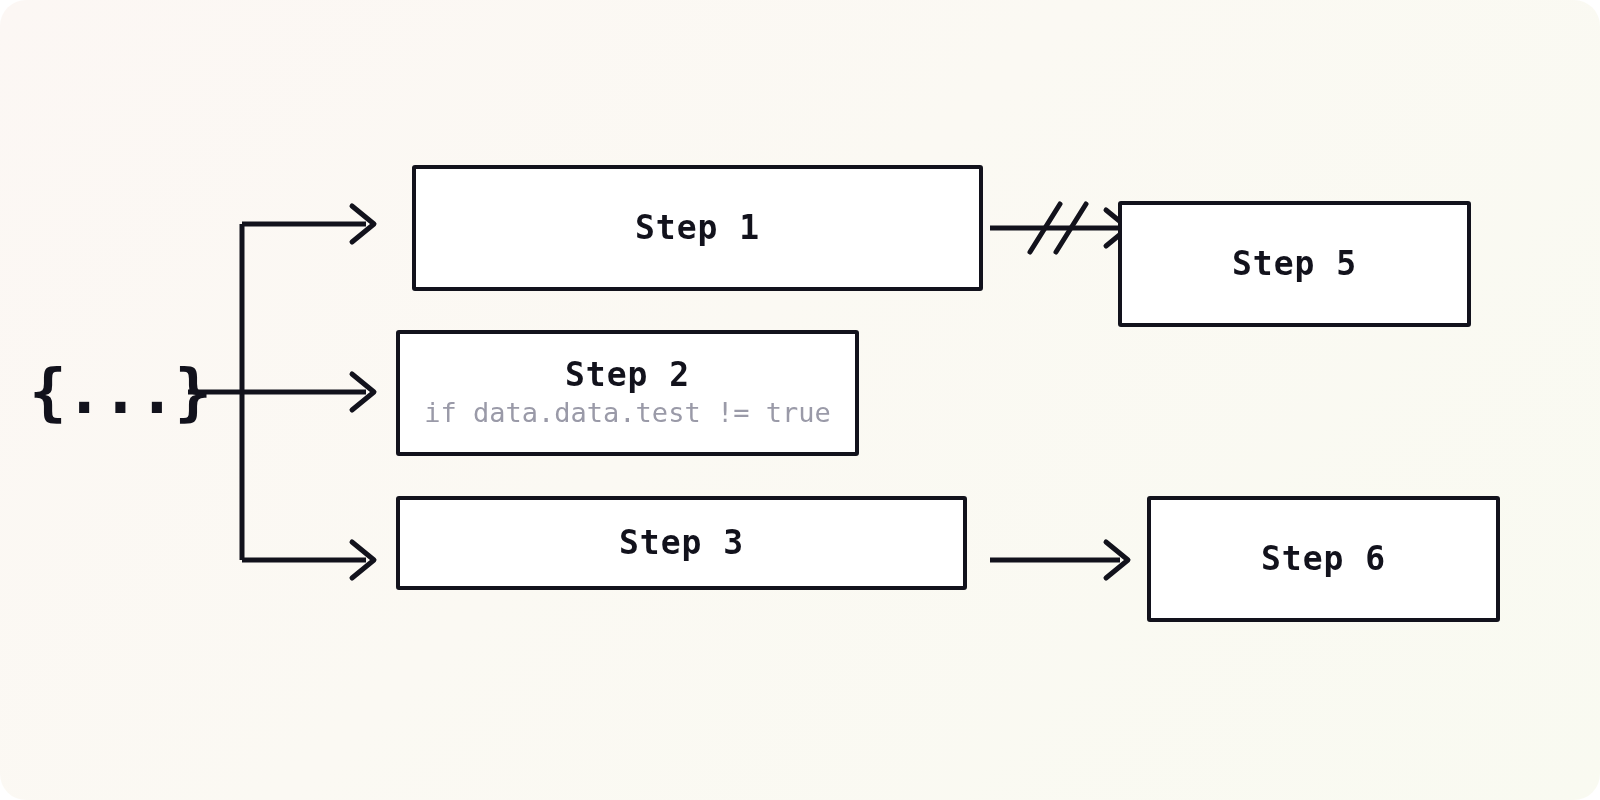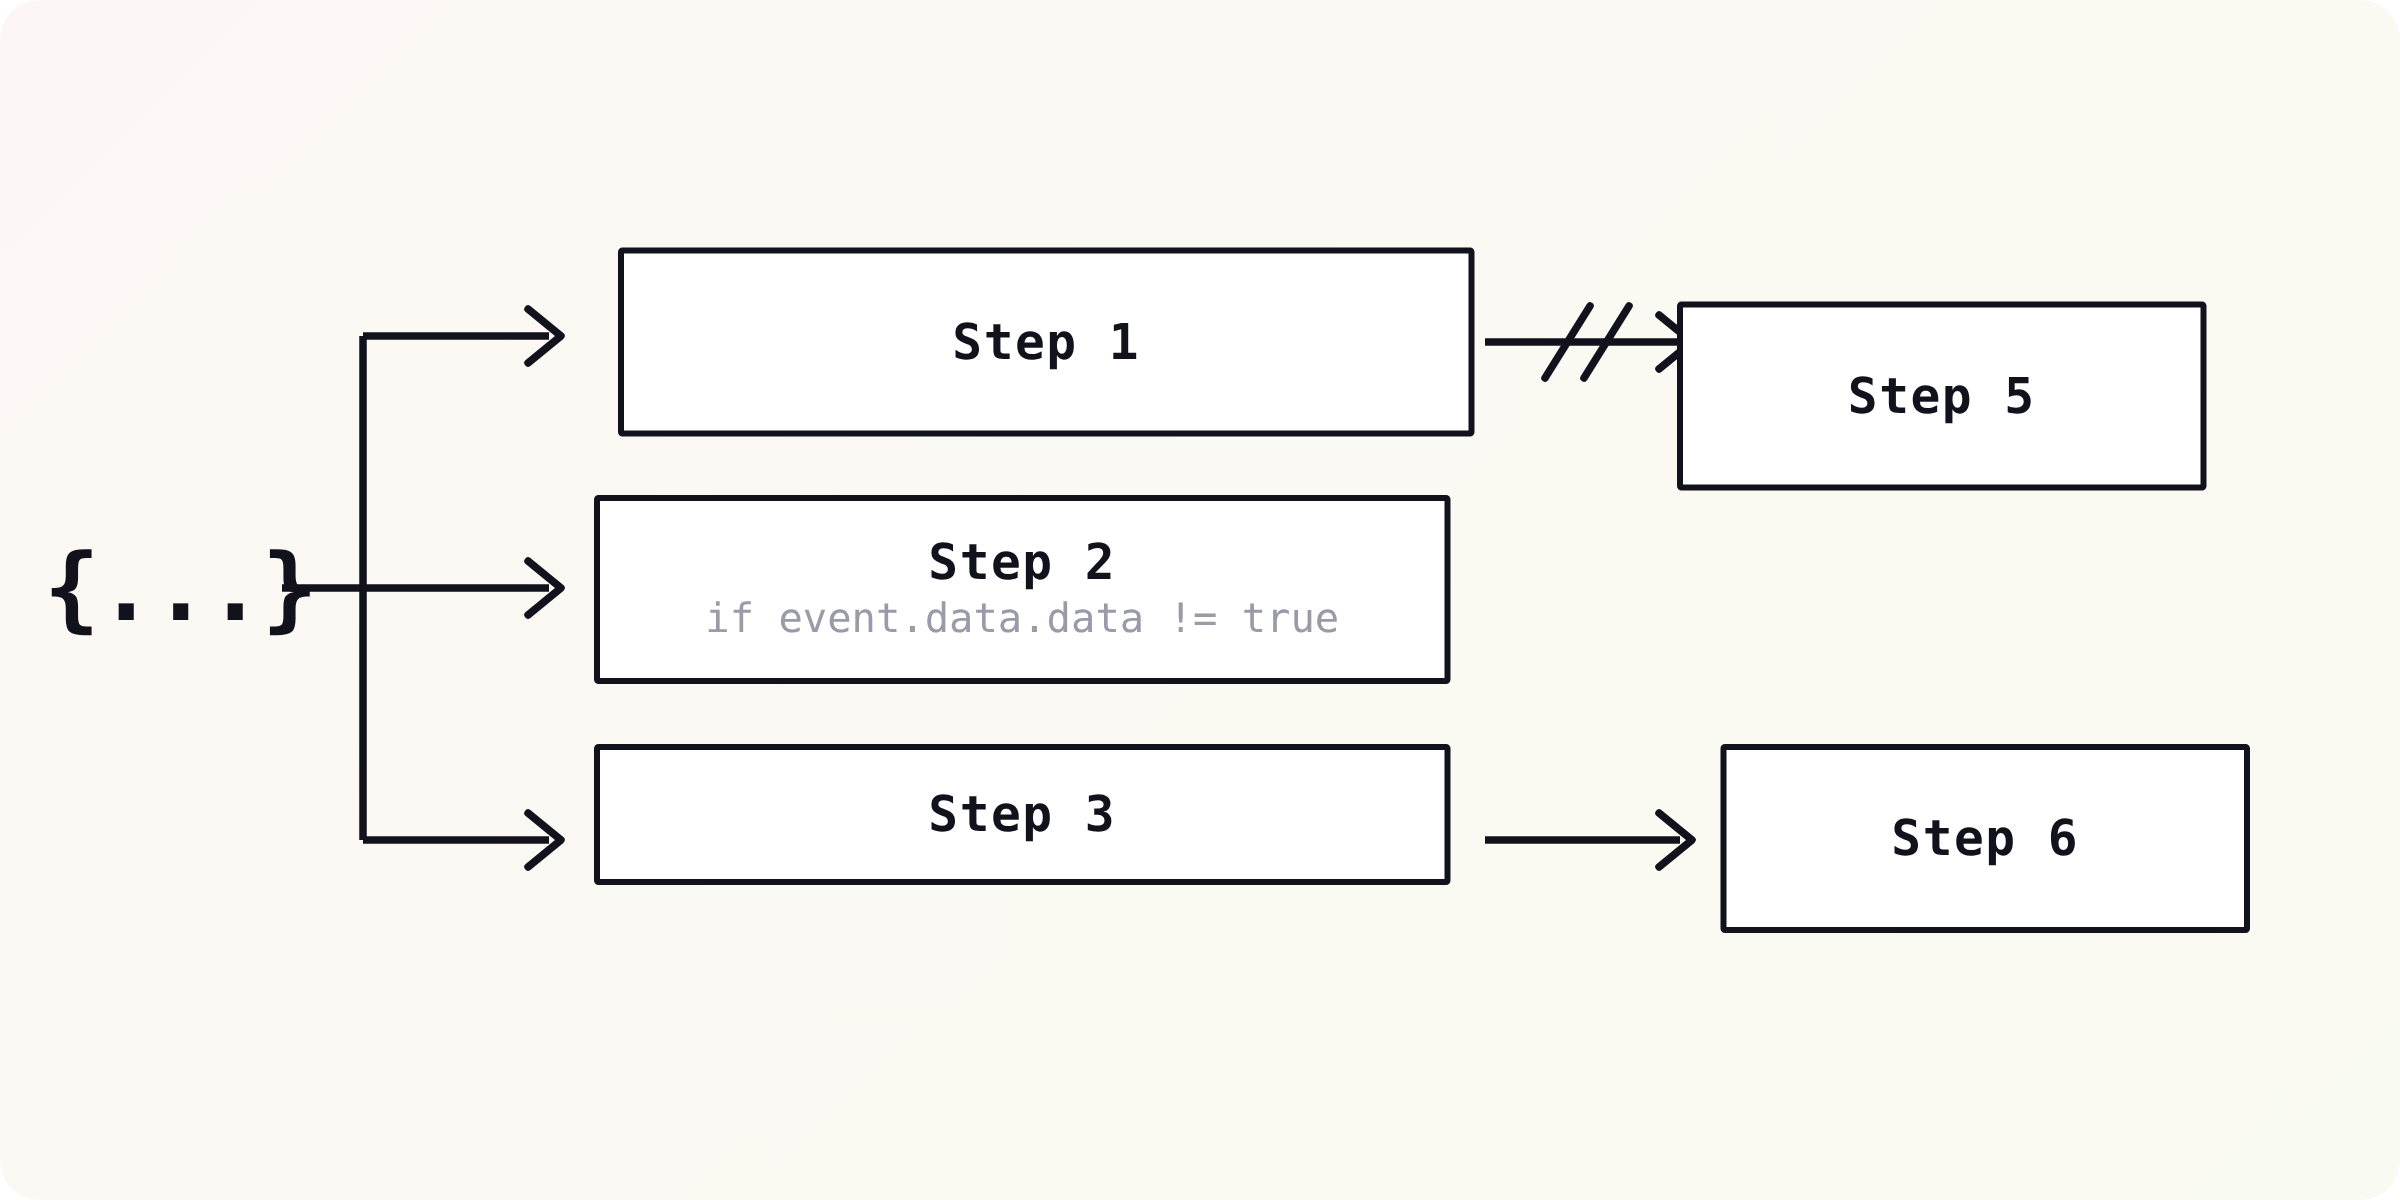--- a/index.html
+++ b/index.html
@@ -119,23 +119,23 @@
 
     </g>
   </svg>
 
   <div class="trigger-token">{...}</div>
 
   <div class="step-box" style="left:412px; top:165px; width:571px; height:126px;">
     <div class="step-title">Step 1</div>
   </div>
 
-  <div class="step-box" style="left:396px; top:330px; width:571px; height:126px;">
+  <div class="step-box" style="left:396px; top:330px; width:463px; height:126px;">
     <div class="step-title">Step 2</div>
-    <div class="step-sub">if event.data.data != true</div>
+    <div class="step-sub">if data.data.test != true</div>
   </div>
 
   <div class="step-box" style="left:396px; top:496px; width:571px; height:94px;">
     <div class="step-title">Step 3</div>
   </div>
 
   <div class="step-box" style="left:1118px; top:165px; width:353px; height:126px;margin-top:36px;">
     <div class="step-title">Step 5</div>
   </div>
 

